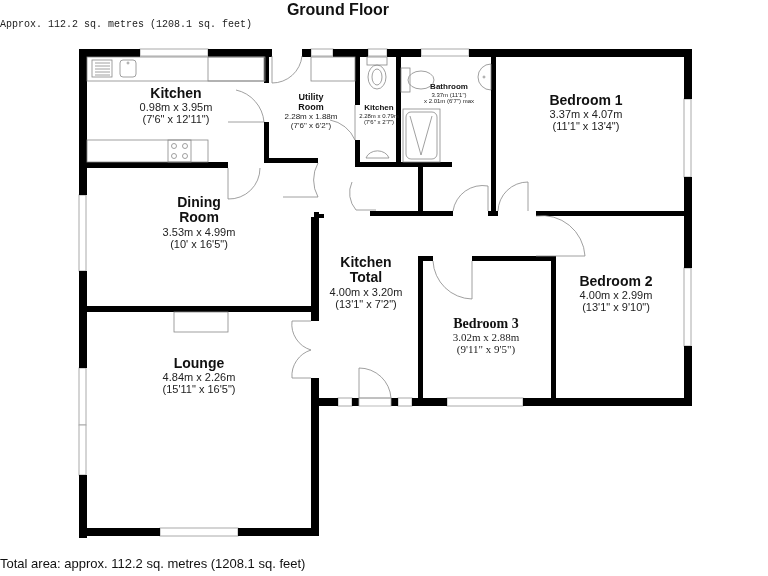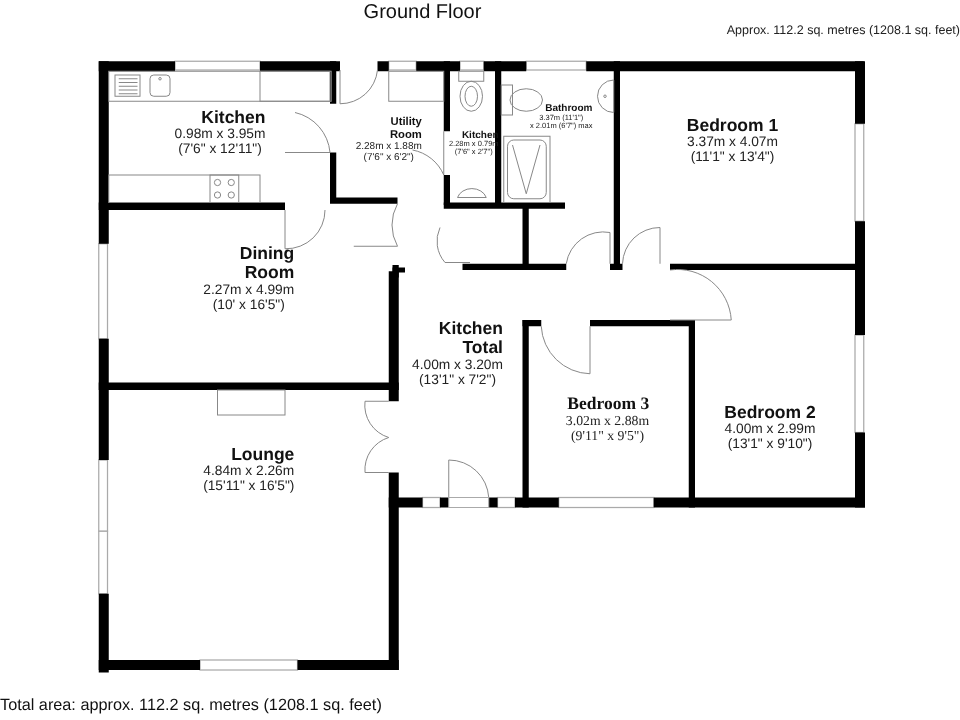--- a/index.html
+++ b/index.html
@@ -1,22 +1,22 @@
 <!DOCTYPE html>
 <html><head>
   <meta charset="utf-8">
   <style>
     html, body { margin: 0; padding: 0; background: #ffffff; }
     body { width: 768px; height: 576px; position: relative; overflow: hidden; font-family: "Liberation Sans", sans-serif; color: #111; }
-    .title { position: absolute; left: 0; width: 676px; top: 1px; text-align: center; font-size: 16px; font-weight: normal; color: #111; }
-    .subtitle { position: absolute; left: 0; width: 768px; top: 19px; text-align: right; font-size: 10px; color: #222; }
+    .title { position: absolute; left: 0; width: 676px; top: 1px; text-align: center; font-size: 16px; font-weight: bold; color: #111; }
+    .subtitle { position: absolute; left: 0; width: 768px; top: 19px; text-align: left; font-size: 10px; color: #222; font-family: Liberation Mono, monospace; }
     .footer { position: absolute; left: 0; width: 768px; top: 556px; text-align: left; font-size: 13px; color: #111; }
     svg.plan { position: absolute; left: 0; top: 0; }
     .room-label { position: absolute; text-align: center; line-height: 1.1; transform: translateX(-50%); white-space: nowrap; }
-    .room-name { font-weight: bold; font-size: 14px; color: #111; display: block; text-align: right; }
+    .room-name { font-weight: bold; font-size: 14px; color: #111; display: block; }
     .room-dim { font-size: 11px; color: #222; display: block; }
     .small .room-name { font-size: 9px; }
     .small .room-dim { font-size: 6px; }
     .tiny .room-name { font-size: 8px; }
     .tiny .room-dim { font-size: 6px; }
   </style>
 </head>
 <body>
 
 <div class="title">Ground Floor</div>
@@ -187,38 +187,38 @@
 
 <div class="room-label" style="left:586px; top:93px;">
   <span class="room-name">Bedroom 1</span>
   <span class="room-dim">3.37m x 4.07m</span>
   <span class="room-dim">(11'1" x 13'4")</span>
 </div>
 
 <div class="room-label" style="left:199px; top:195px;">
   <span class="room-name">Dining</span>
   <span class="room-name">Room</span>
-  <span class="room-dim">2.27m x 4.99m</span>
+  <span class="room-dim">3.53m x 4.99m</span>
   <span class="room-dim">(10' x 16'5")</span>
 </div>
 
 <div class="room-label" style="left:366px; top:255px;">
   <span class="room-name">Kitchen</span>
   <span class="room-name">Total</span>
   <span class="room-dim">4.00m x 3.20m</span>
   <span class="room-dim">(13'1" x 7'2")</span>
 </div>
 
 <div class="room-label" style="left:486px; top:316px;font-family:Liberation Serif, serif;">
   <span class="room-name">Bedroom 3</span>
   <span class="room-dim">3.02m x 2.88m</span>
   <span class="room-dim">(9'11" x 9'5")</span>
 </div>
 
-<div class="room-label" style="left:616px; top:274px;margin-top:48px;">
+<div class="room-label" style="left:616px; top:274px;">
   <span class="room-name">Bedroom 2</span>
   <span class="room-dim">4.00m x 2.99m</span>
   <span class="room-dim">(13'1" x 9'10")</span>
 </div>
 
 <div class="room-label" style="left:199px; top:356px;">
   <span class="room-name">Lounge</span>
   <span class="room-dim">4.84m x 2.26m</span>
   <span class="room-dim">(15'11" x 16'5")</span>
 </div>

